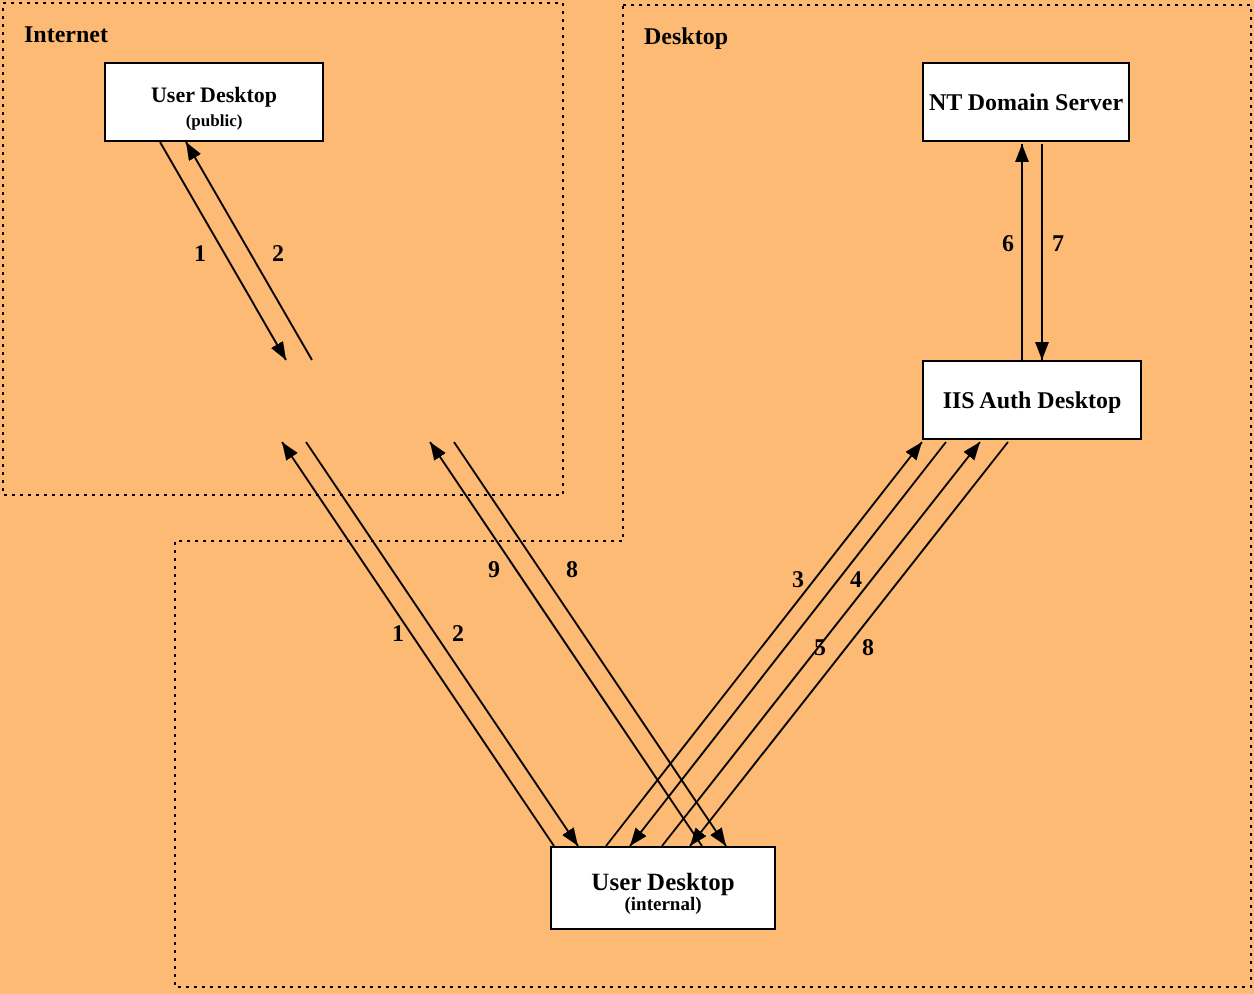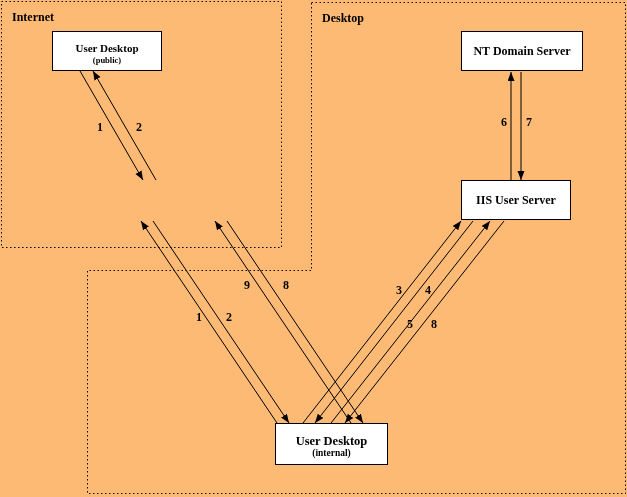--- a/index.html
+++ b/index.html
@@ -34,21 +34,21 @@
     font-weight: bold;
     line-height: 1.05;
     white-space: nowrap;
   }
   .node .title { font-size: 12px; letter-spacing: 0; }
   .node .subtitle { font-size: 9px; font-weight: bold; margin-top: 1px; }
   #node-user-desktop-public   { left: 52px;  top: 31px;  width: 110px; height: 40px; padding-top: 6px; }
   #node-user-desktop-public .title { font-size: 11px; }
   #node-user-desktop-public .subtitle { font-size: 8.5px; }
   #node-ccm-server            { left: 132px; top: 180px; width: 110px; height: 40px; }
-  #node-nt-domain-server      { left: 461px; top: 31px;  width: 122px; height: 40px; }
+  #node-nt-domain-server      { left: 461px; top: 31px;  width: 104px; height: 40px; }
   #node-iis-auth-server       { left: 461px; top: 180px; width: 110px; height: 40px; }
   #node-user-desktop-internal { left: 275px; top: 423px; width: 113px; height: 42px; padding-top: 6px; }
   #node-user-desktop-internal .title { font-size: 12.5px; }
   #node-user-desktop-internal .subtitle { font-size: 9.5px; }
   .zone-label {
     position: absolute;
     font-size: 12px;
     font-weight: bold;
     white-space: nowrap;
   }
@@ -104,21 +104,21 @@
     <span class="title">User Desktop</span>
     <span class="subtitle">(public)</span>
   </div>
 
 
   <div class="node" id="node-nt-domain-server">
     <span class="title">NT Domain Server</span>
   </div>
 
   <div class="node" id="node-iis-auth-server">
-    <span class="title">IIS User Server</span>
+    <span class="title">IIS Auth Desktop</span>
   </div>
 
   <div class="node" id="node-user-desktop-internal">
     <span class="title">User Desktop</span>
     <span class="subtitle">(internal)</span>
   </div>
 
   <span class="edge-label" style="left:100px; top:127px;">1</span>
   <span class="edge-label" style="left:139px; top:127px;">2</span>
 

